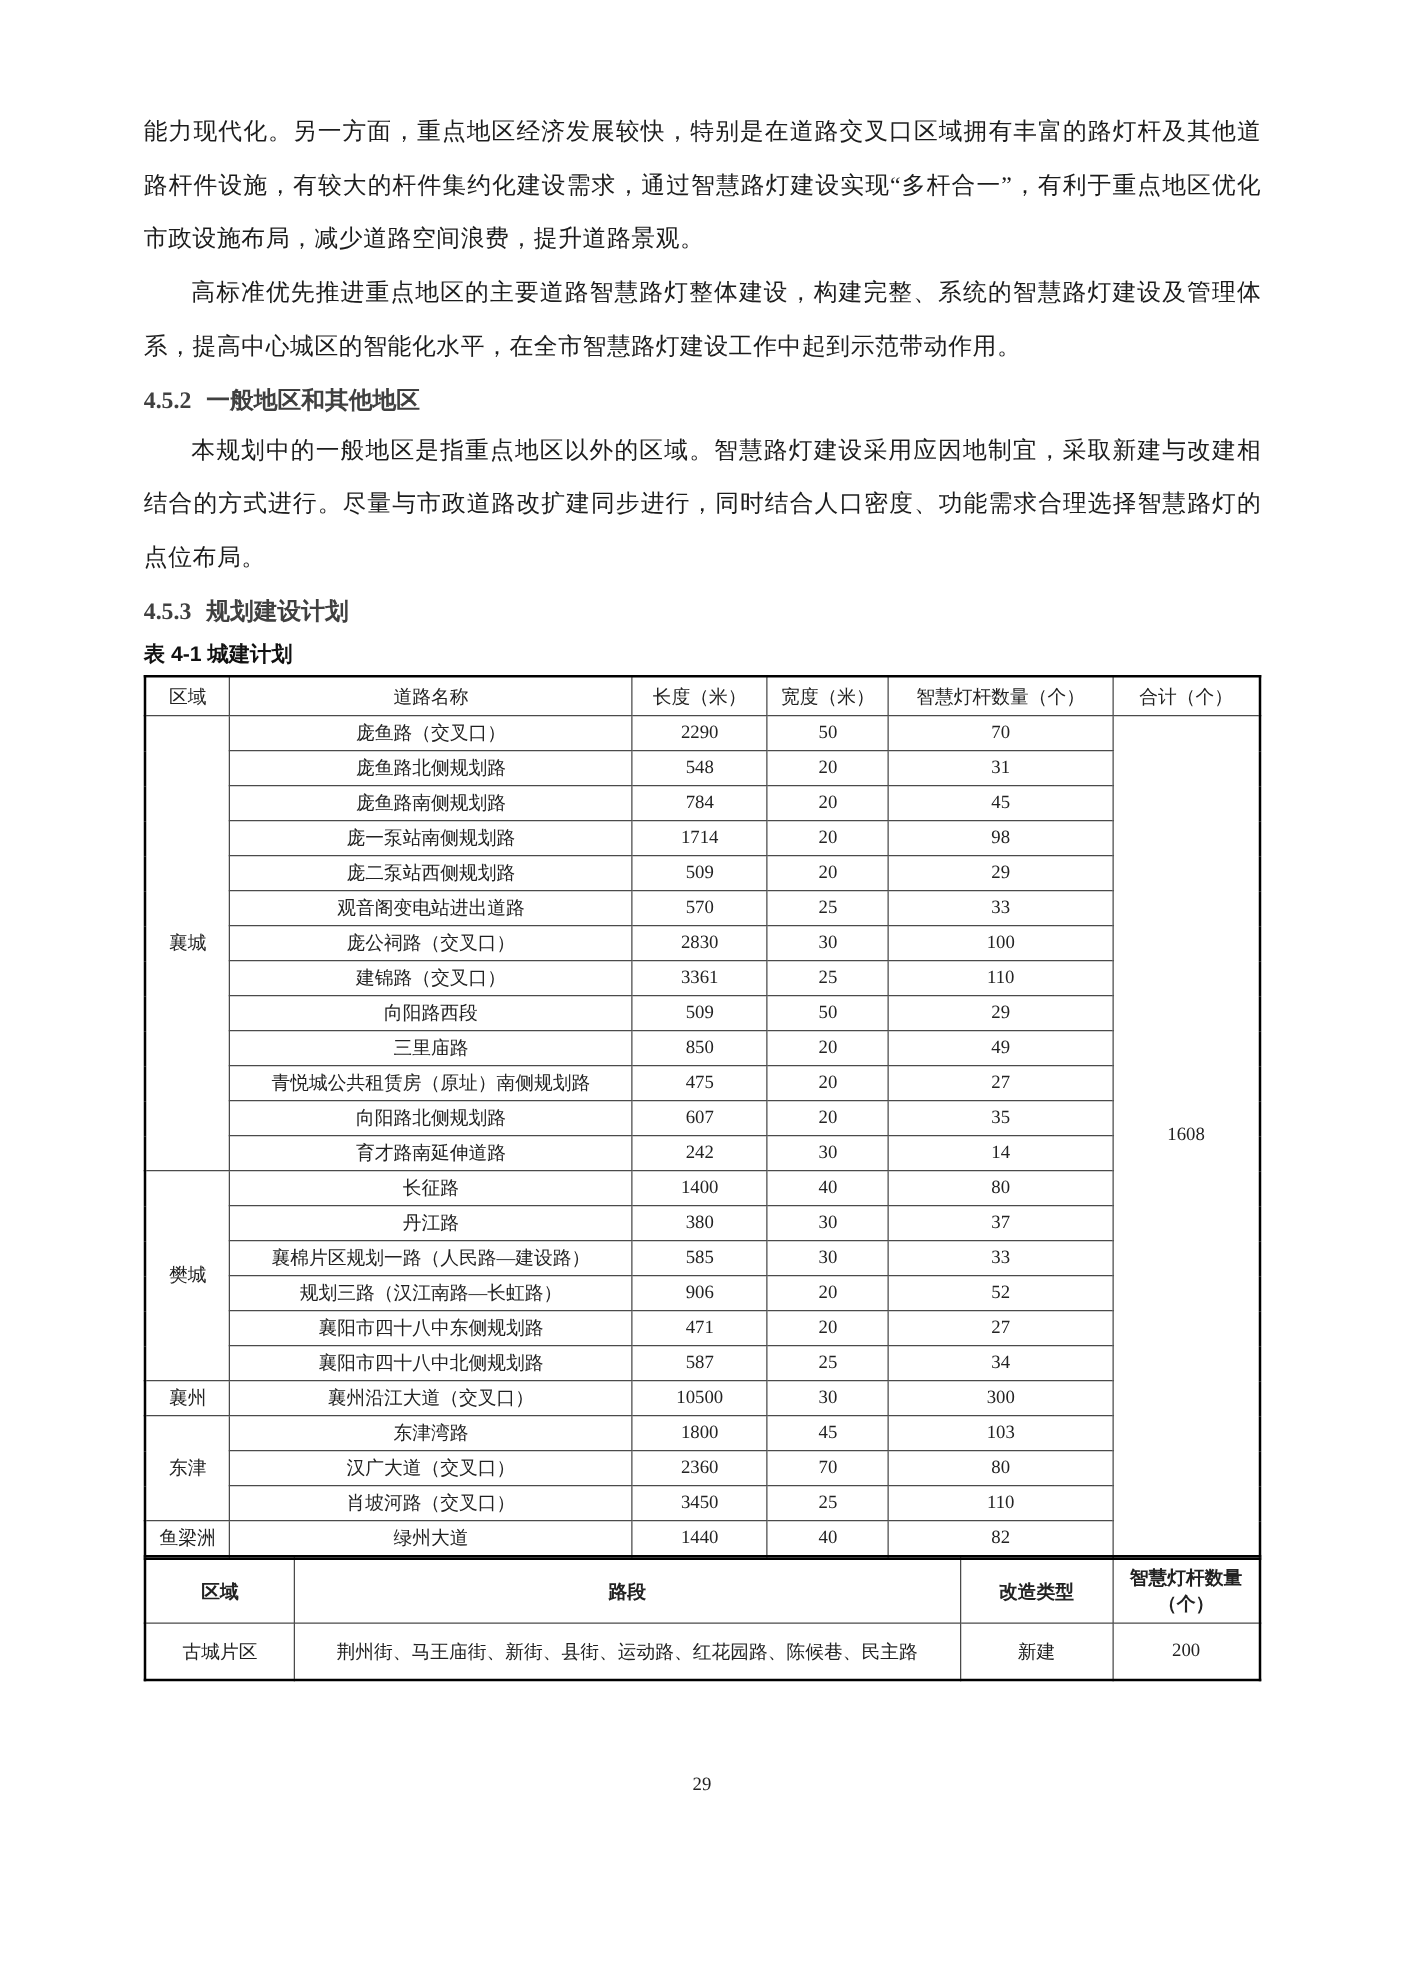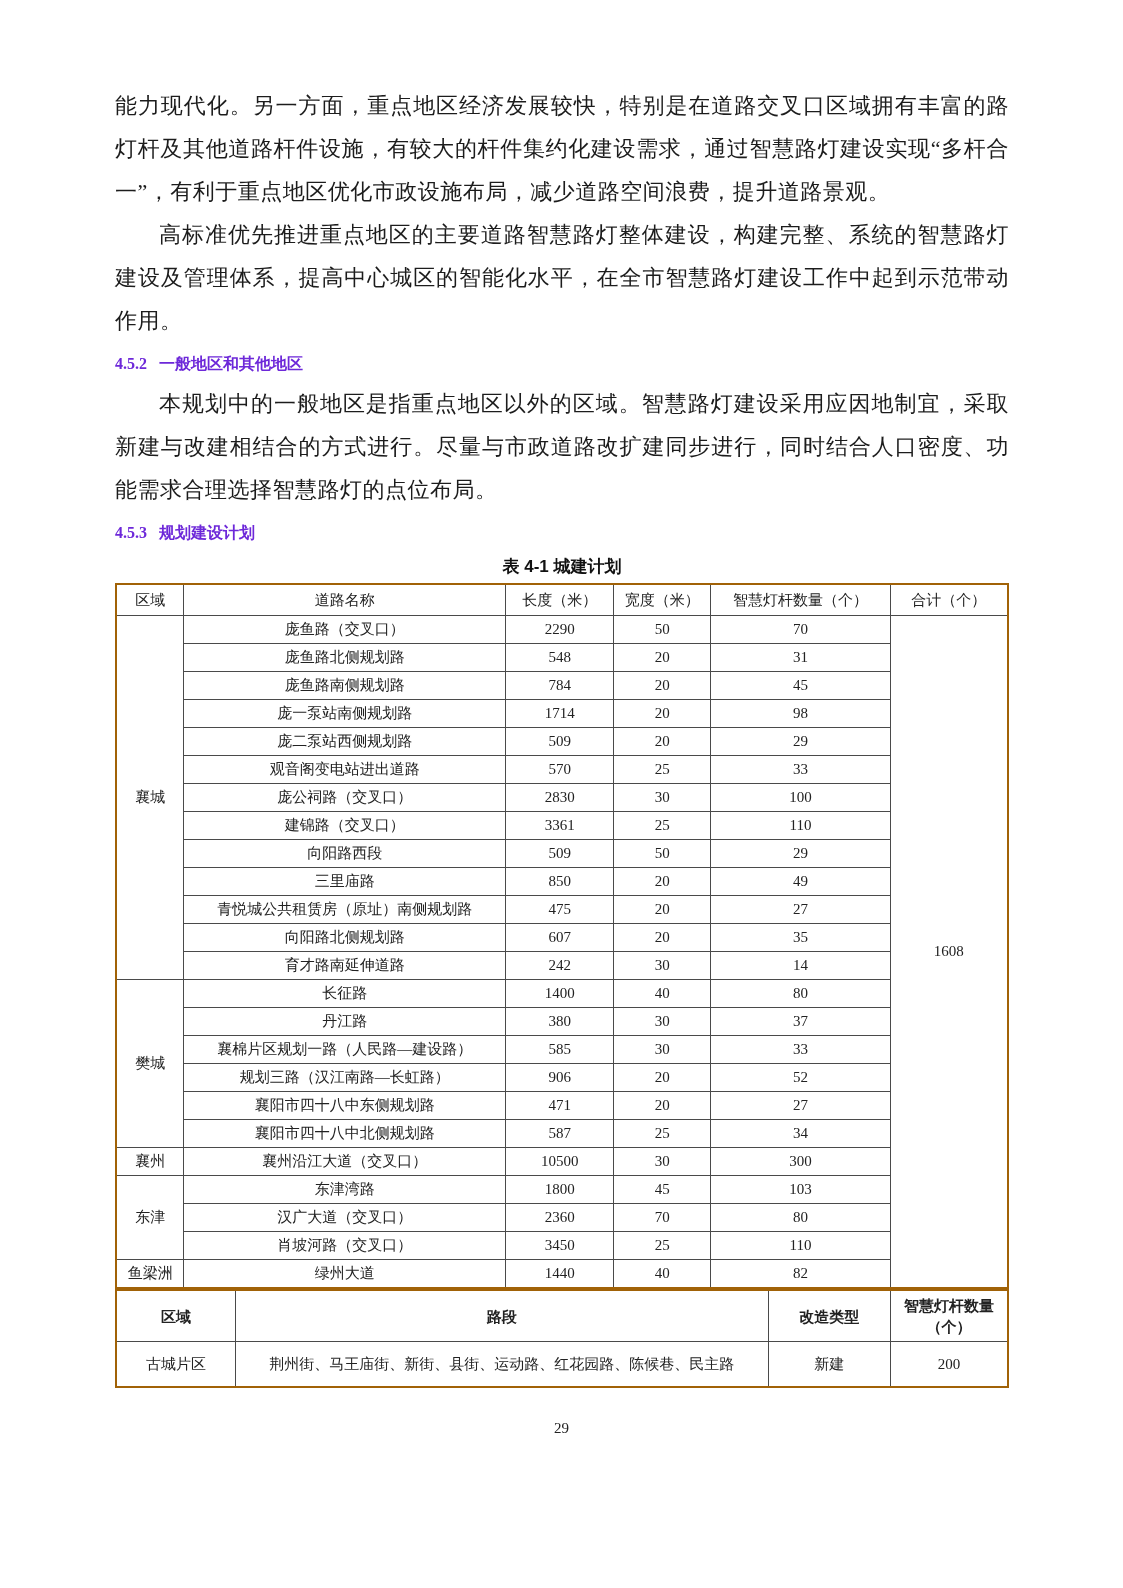--- a/index.html
+++ b/index.html
@@ -9,60 +9,59 @@
     margin:0 auto;
     background:#ffffff;
     color:#1c1c1c;
     font-family:"Liberation Serif","DejaVu Serif",serif;
     overflow:hidden;
   }
   .content { position:absolute; left:115px; width:894px; top:84px; }
 
   p.body-text {
     margin:0;
-    font-size:22px;
+    font-size:19px;
     line-height:43px;
     text-align:justify;
     letter-spacing:0.5px;
   }
   p.indent { text-indent:2em;font-family:Liberation Serif, serif; }
 
   h3.section-heading {
     margin:9px 0 5px 0;
-    font-size:16px;
+    font-size:19px;
     line-height:26px;
     font-weight:bold;
     font-family:"Liberation Sans","DejaVu Sans",sans-serif;
-    color:#6d28d9;
+    color:#404040;
   }
   h3.section-heading .sec-num {
     font-family:"Liberation Serif","DejaVu Serif",serif;
     margin-right:12px;
     font-weight:bold;
   }
 
   .table-title {
-    text-align:center;
     font-weight:bold;
     font-family:"Liberation Sans","DejaVu Sans",sans-serif;
     font-size:17px;
     line-height:22px;
     margin:10px 0 5px 0;
     color:#111;
   }
   .table-title.second { margin-top:36px; margin-bottom:12px; }
 
   table.data-table {
     width:100%;
     border-collapse:collapse;
     table-layout:fixed;
     font-family:"Liberation Serif","DejaVu Serif",serif;
     font-size:15px;
     color:#222;
-    border:2px solid #a16207;
+    border:2px solid #000000;
   }
   table.data-table th, table.data-table td {
     border:1px solid #4a4a4a;
     text-align:center;
     vertical-align:middle;
     padding:1px 4px;
     overflow:hidden;
   }
   table.t1 th { height:28px; font-weight:normal; }
   table.t1 td { height:25px; }

